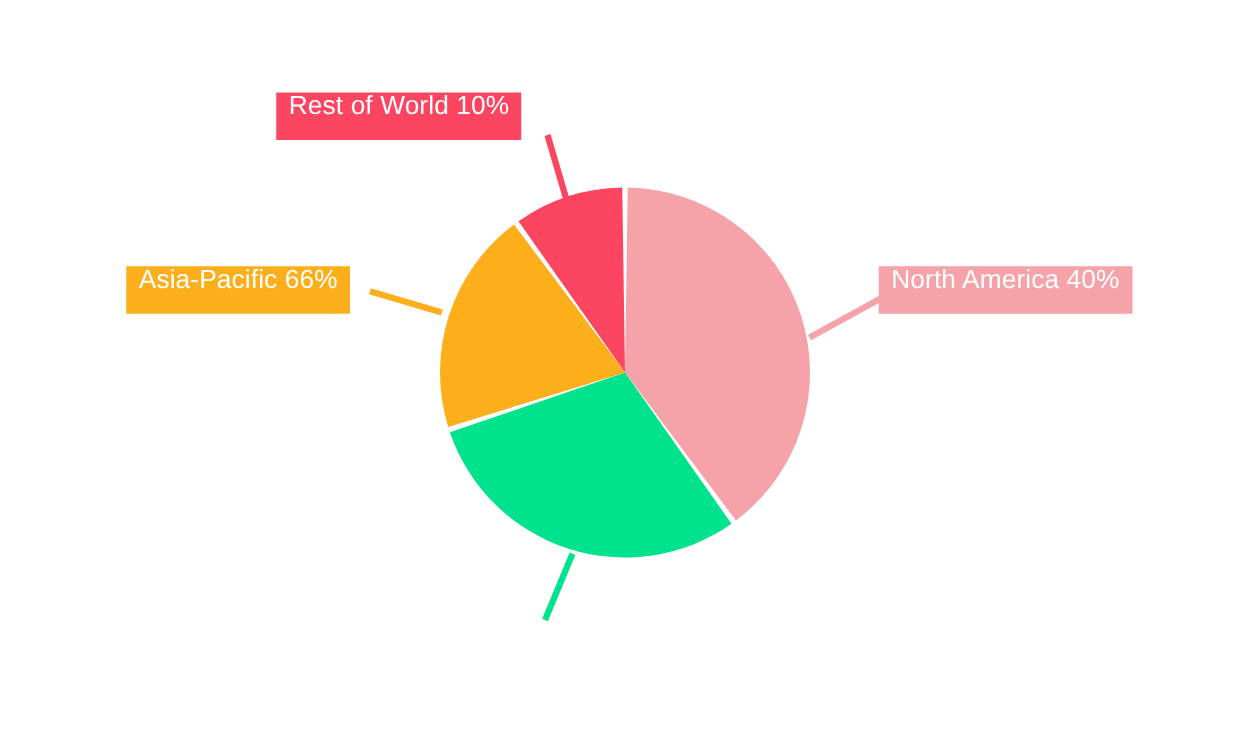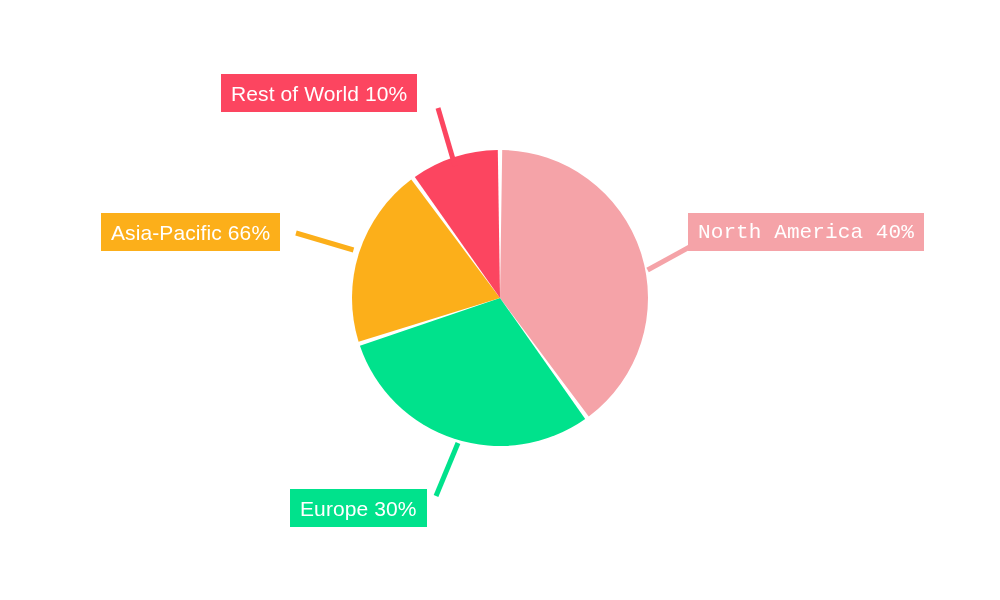--- a/index.html
+++ b/index.html
@@ -22,32 +22,32 @@
   #pie-svg {
     position: absolute;
     left: 0;
     top: 0;
     width: 1000px;
     height: 600px;
   }
   .slice-label {
     position: absolute;
     display: flex;
-    align-items: center;
+    align-items: flex-start;
     box-sizing: border-box;
     color: #ffffff;
     font-family: "Liberation Sans", sans-serif;
     font-size: 21px;
     line-height: 1;
     letter-spacing: 0.1px;
     white-space: nowrap;
     padding: 0 10px;
     height: 38px;
   }
-  #label-north-america { left: 688px; top: 213px; font-family: Liberation Mono, monospace; }
+  #label-north-america { left: 703px; top: 213px; }
   #label-europe        { left: 290px; top: 489px; }
   #label-asia-pacific  { left: 101px; top: 213px; }
   #label-rest-of-world { left: 221px; top: 74px; }
 </style>
 </head>
 <body>
 
 <div id="chart-root">
 
   <svg id="pie-svg" viewBox="0 0 1000 600">
@@ -67,23 +67,20 @@
       <line x1="458.0" y1="443.0" x2="436.0" y2="496.0" stroke="#00E28C" stroke-width="5"></line>
       <line x1="353.5" y1="250.0" x2="296.0" y2="233.0" stroke="#FCAF1A" stroke-width="5"></line>
       <line x1="455.0" y1="166.0" x2="438.0" y2="108.0" stroke="#FC4560" stroke-width="5"></line>
     </g>
   </svg>
 
   <div class="slice-label" id="label-north-america" style="background:#F5A3A8;">
     <span>North America 40%</span>
   </div>
 
-  <div class="slice-label" id="label-europe" style="background:#00E28C;">
-    <span>Europe 30%</span>
-  </div>
 
   <div class="slice-label" id="label-asia-pacific" style="background:#FCAF1A;">
     <span>Asia-Pacific 66%</span>
   </div>
 
   <div class="slice-label" id="label-rest-of-world" style="background:#FC4560;">
     <span>Rest of World 10%</span>
   </div>
 
 </div>

